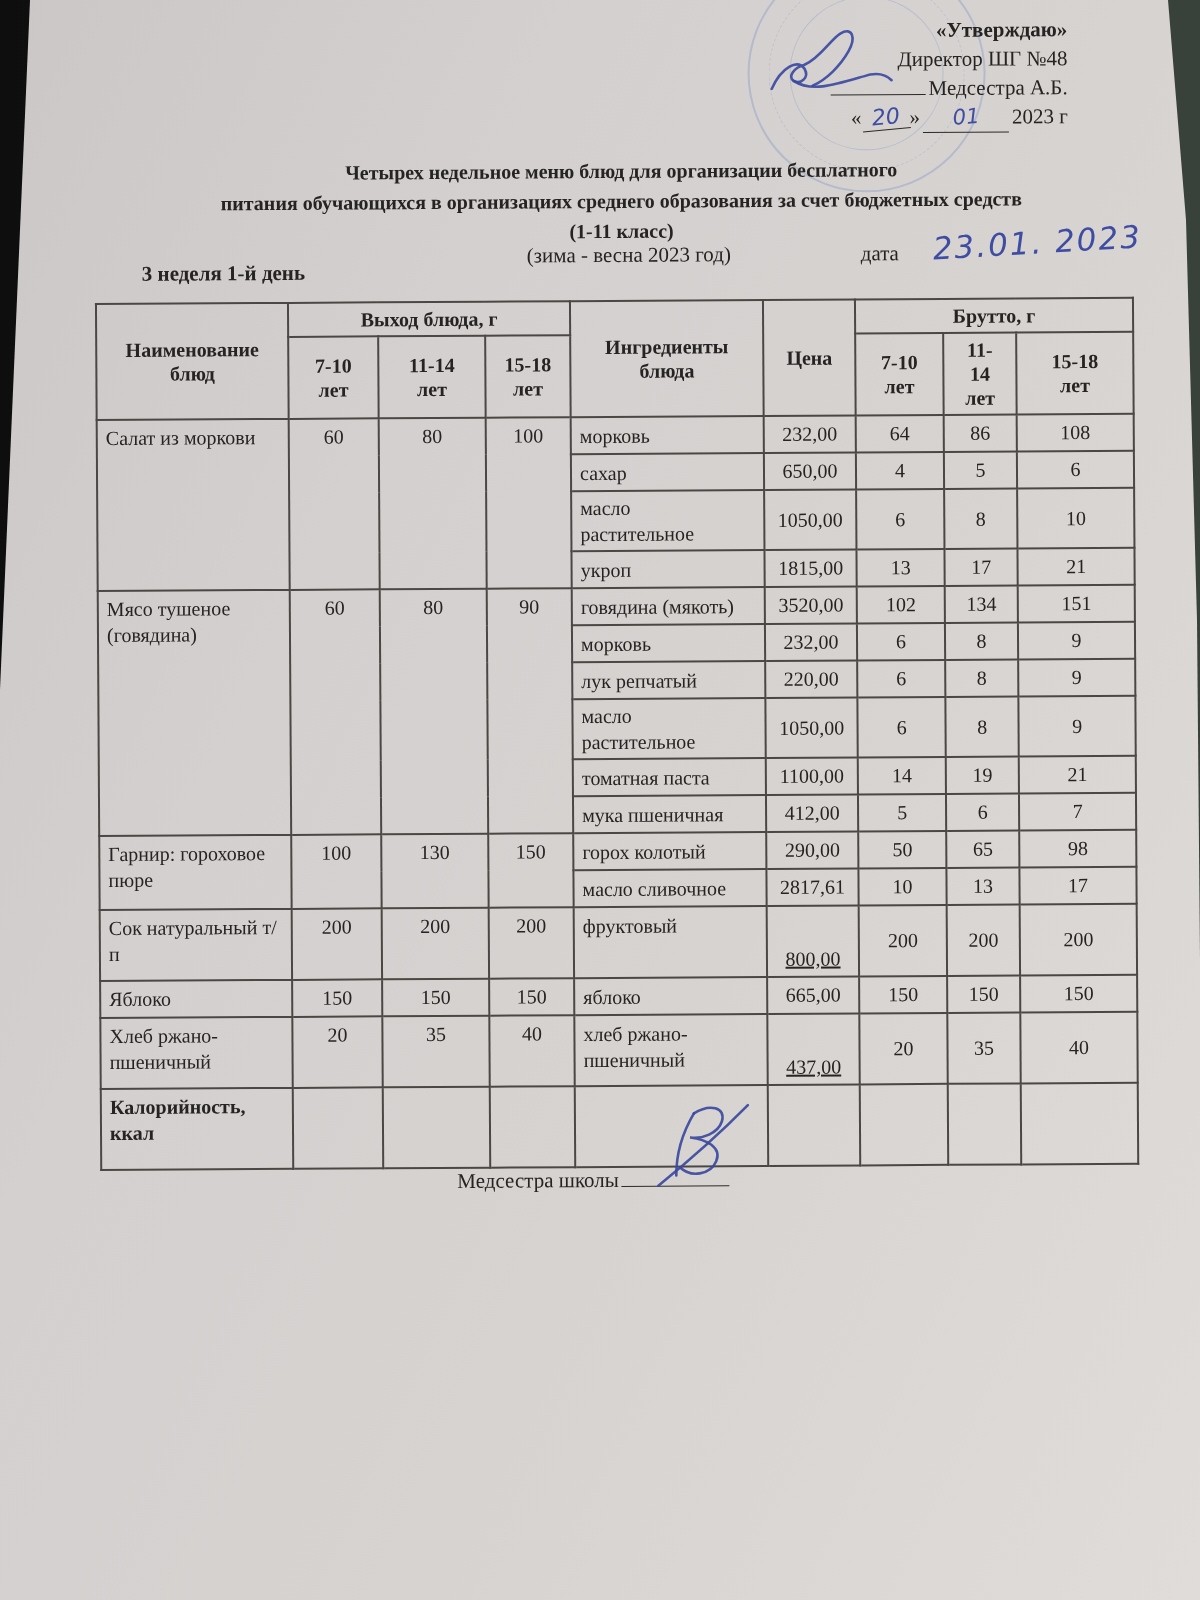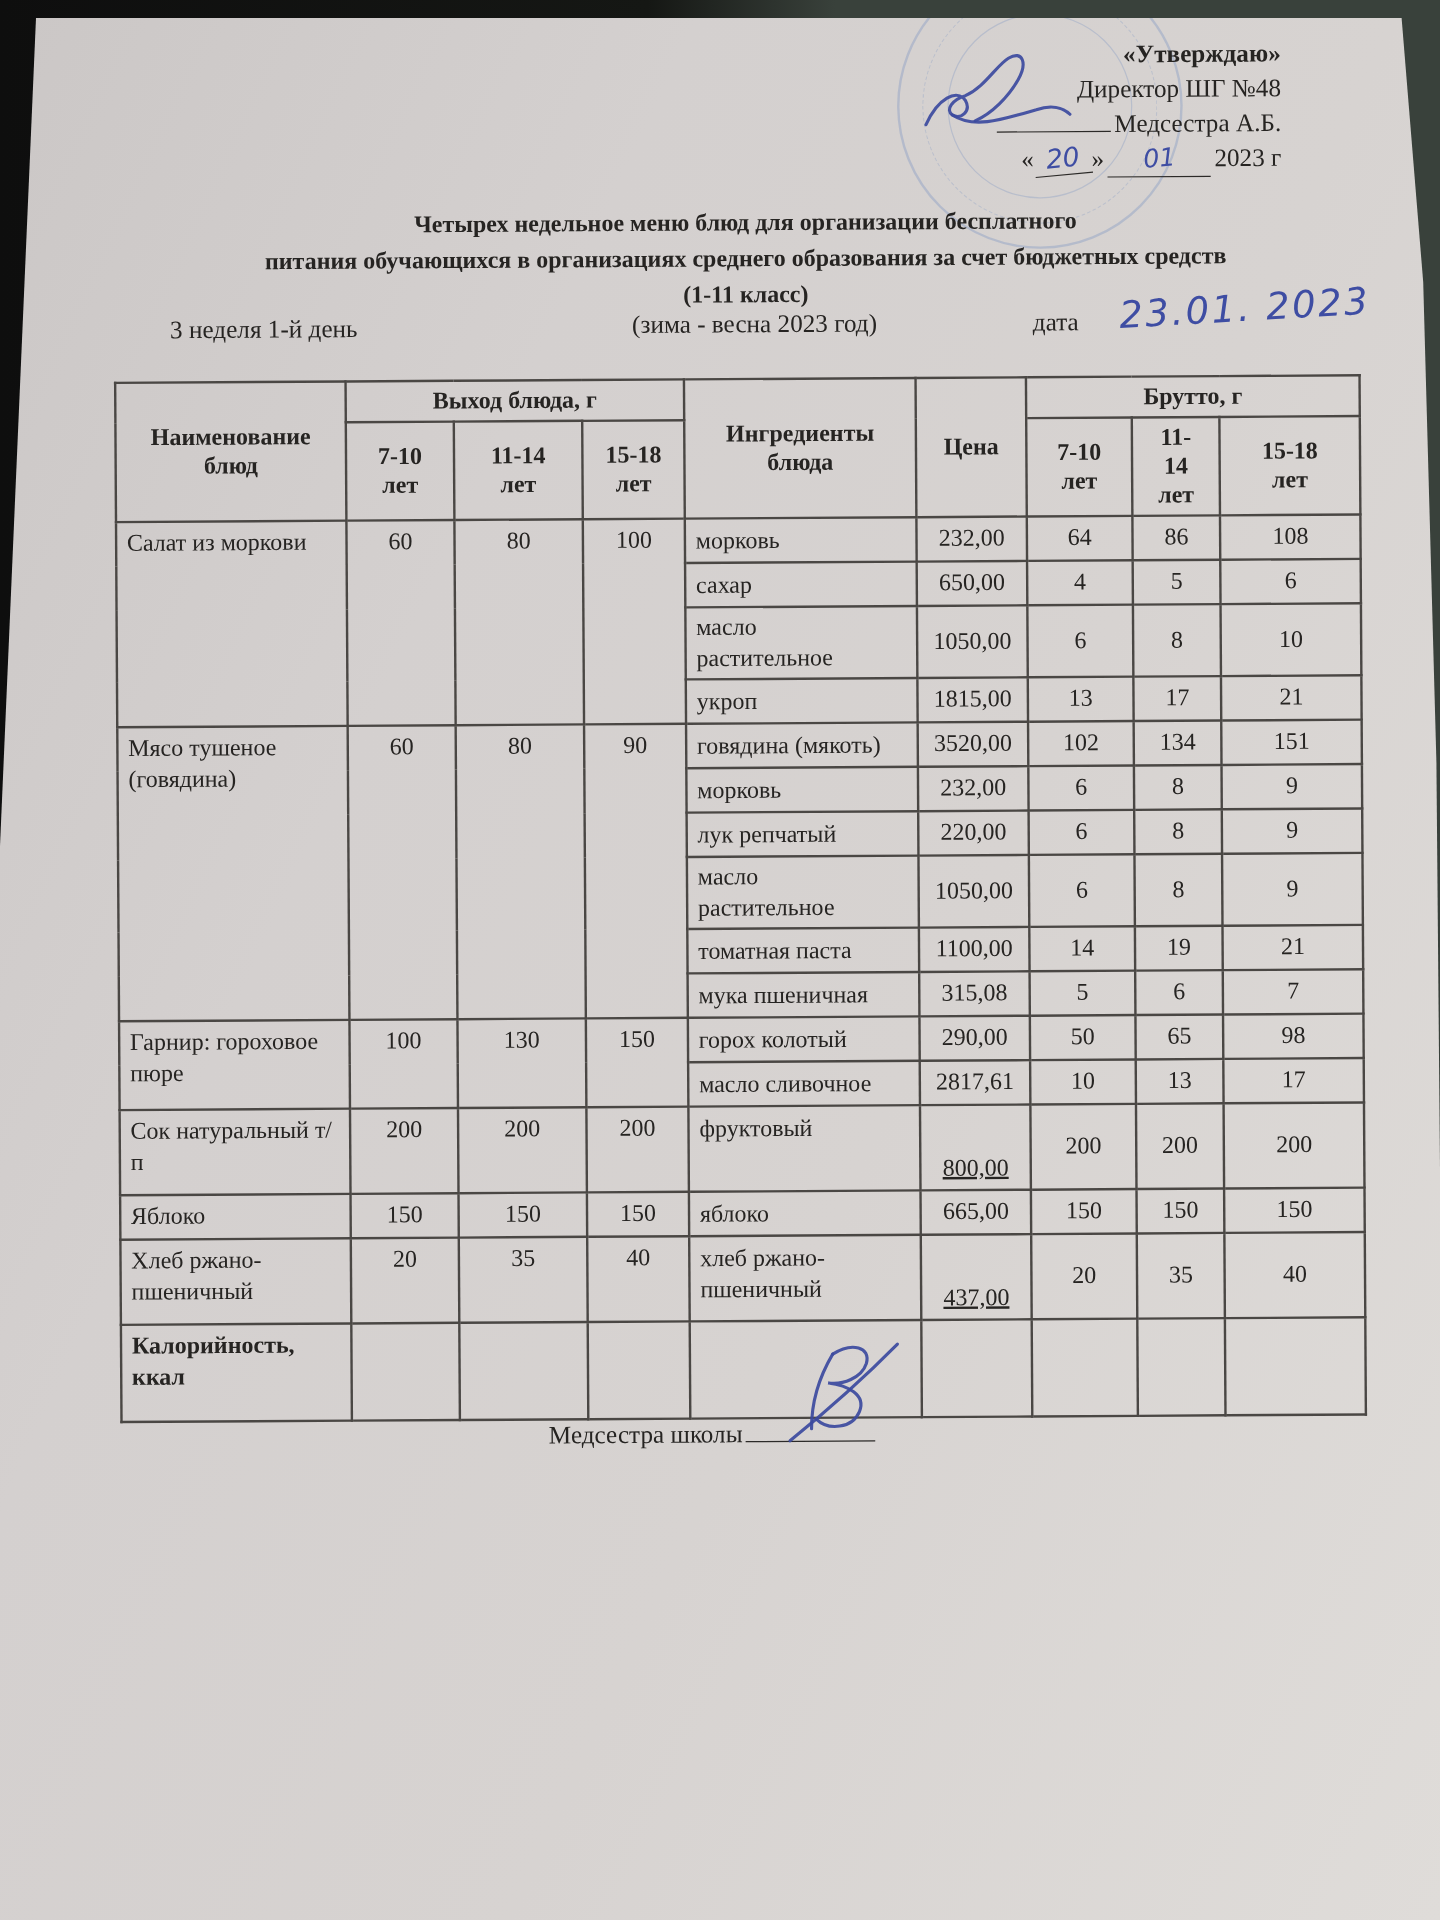--- a/index.html
+++ b/index.html
@@ -1,21 +1,21 @@
 <!DOCTYPE html>
 <html><head>
 <meta charset="utf-8">
 <style>
   html,body{margin:0;padding:0;}
   .page{position:relative;width:1200px;height:1600px;overflow:hidden;
         background:linear-gradient(90deg,#0e0e0e 0%,#151714 45%,#39413b 58%,#39413b 100%);
         font-family:"Liberation Serif","DejaVu Serif",serif;color:#262422;}
   .paper{position:absolute;inset:0;
         background:linear-gradient(115deg,#cbc7c6 0%,#d4d0cf 30%,#d7d3d1 60%,#dfdcd9 100%);
-        clip-path:polygon(30px 0,1168px 0,1186px 220px,1197px 620px,1200px 960px,1200px 1600px,0 1600px,0 690px);margin-top:15px;}
+        clip-path:polygon(30px 0,1168px 0,1186px 220px,1197px 620px,1200px 960px,1200px 1600px,0 1600px,0 690px);}
   .content{position:absolute;inset:0;transform:rotate(-0.35deg);transform-origin:600px 800px;}
 
   
   .stamp{position:absolute;left:752px;top:-44px;width:238px;height:238px;z-index:0;}
   .ring{position:absolute;border-radius:50%;}
   .ring.outer{inset:0;border:2px solid rgba(125,150,195,.38);}
   .ring.mid{inset:21px;border:1.5px dashed rgba(125,150,195,.28);}
   .ring.inner{inset:42px;border:1.5px solid rgba(125,150,195,.33);}
 
   
@@ -32,21 +32,21 @@
 
   .sig-director{position:absolute;left:768px;top:26px;z-index:2;}
   .sig-director path{fill:none;stroke:#3c4a9e;stroke-width:2.6;stroke-linecap:round;opacity:.92;}
 
   
   .title{position:absolute;top:156px;left:50px;width:1150px;text-align:center;
          font-weight:bold;font-size:20px;line-height:30px;z-index:1;}
 
   
   .subheader{position:absolute;top:239px;left:0;width:100%;font-size:21px;z-index:1;}
-  .week{position:absolute;left:145px;top:6px;}
+  .week{position:absolute;left:145px;top:20px;font-weight:bold;}
   .season{position:absolute;left:530px;top:4px;}
   .date-label{position:absolute;left:864px;top:4px;}
   .date-ink{position:absolute;left:936px;top:-12px;font-size:31px;letter-spacing:2px;
             transform:rotate(-3deg);white-space:nowrap;}
 
   
   .menu{position:absolute;top:300px;left:98px;width:1037px;border-collapse:collapse;
         table-layout:fixed;font-size:20px;z-index:1;}
   .menu th,.menu td{border:2px solid #4a4744;padding:3px 8px;overflow:hidden;}
   .menu thead th{font-weight:bold;text-align:center;vertical-align:middle;line-height:24px;padding:4px 4px;}
@@ -214,21 +214,21 @@
             </tr>
             <tr>
               <td class="ingredient">томатная паста</td>
               <td class="num price">1100,00</td>
               <td class="num">14</td>
               <td class="num">19</td>
               <td class="num">21</td>
             </tr>
             <tr>
               <td class="ingredient">мука пшеничная</td>
-              <td class="num price">315,08</td>
+              <td class="num price">412,00</td>
               <td class="num">5</td>
               <td class="num">6</td>
               <td class="num">7</td>
             </tr>
             <tr>
               <td class="dish" rowspan="2">Гарнир: гороховое пюре</td>
               <td class="out" rowspan="2">100</td>
               <td class="out" rowspan="2">130</td>
               <td class="out" rowspan="2">150</td>
               <td class="ingredient">горох колотый</td>

